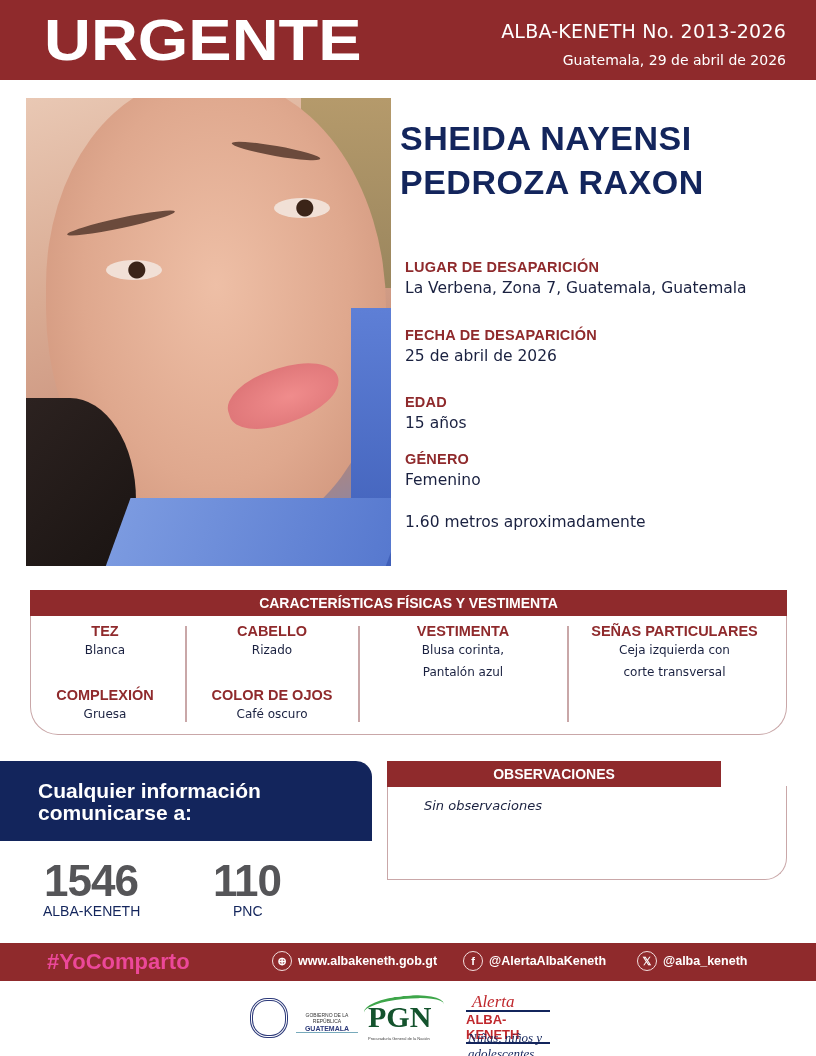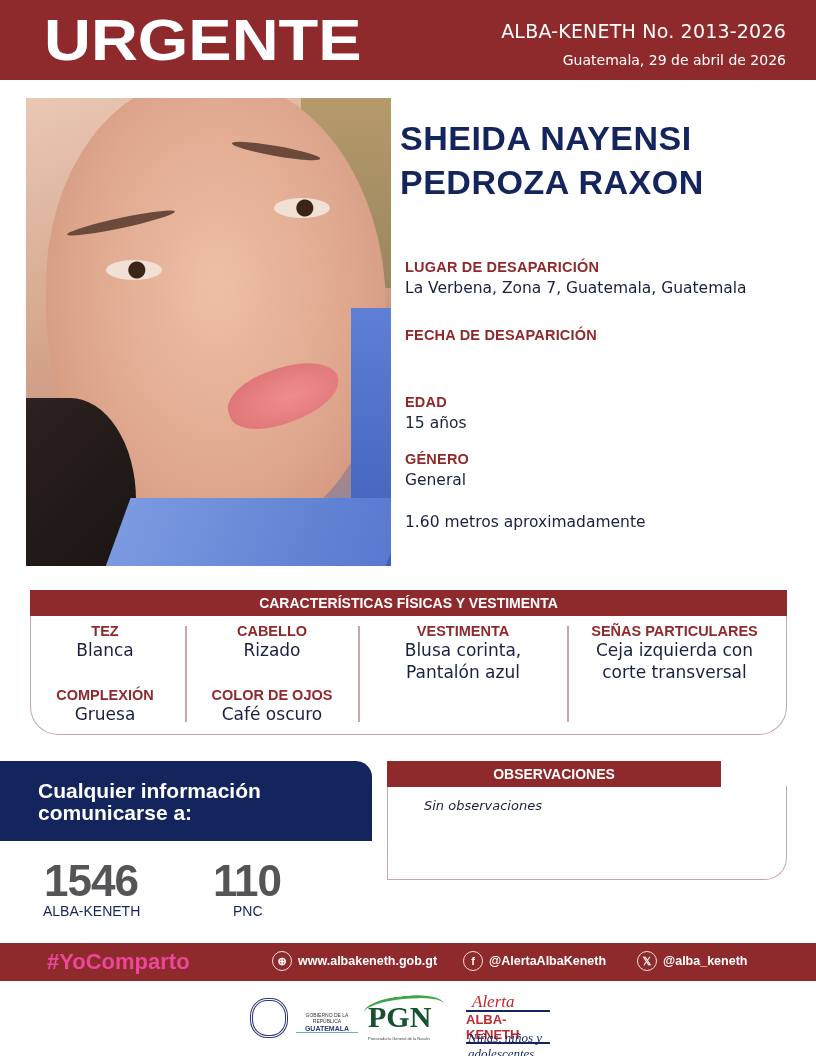--- a/index.html
+++ b/index.html
@@ -25,21 +25,21 @@
   .name { position: absolute; left: 400px; top: 116px; font-family: "Liberation Sans", sans-serif; font-weight: bold; font-size: 34px; line-height: 44px; color: #13255c; letter-spacing: 0.5px; }
 
   .field { position: absolute; left: 405px; }
   .f-label { font-family: "Liberation Sans", sans-serif; font-weight: bold; font-size: 14.5px; color: #8f2a2c; letter-spacing: 0.2px; }
   .f-value { font-family: "DejaVu Sans", sans-serif; font-size: 15.5px; color: #1a2140; margin-top: 4px; }
 
   .char-box { position: absolute; left: 30px; top: 590px; width: 757px; height: 145px; border: 1.5px solid #c9a7a8; border-top: none; border-radius: 0 0 28px 28px; }
   .char-head { position: absolute; left: 30px; top: 590px; width: 757px; height: 26px; background: #8f2a2c; color: #fff; text-align: center; font-family: "Liberation Sans", sans-serif; font-weight: bold; font-size: 14px; line-height: 27px; }
   .col { position: absolute; text-align: center; }
   .c-label { font-family: "Liberation Sans", sans-serif; font-weight: bold; font-size: 14.5px; color: #8f2a2c; }
-  .c-value { font-family: "DejaVu Sans", sans-serif; font-size: 17px; color: #1a2140; line-height: 22px; }
+  .c-value { font-family: "DejaVu Sans", sans-serif; font-size: 12px; color: #1a2140; line-height: 22px; }
   .vdiv { position: absolute; top: 626px; width: 1.5px; height: 96px; background: #c9a7a8; }
 
   .contact { position: absolute; left: 0; top: 761px; width: 372px; height: 80px; background: #13255c; border-radius: 0 16px 0 0; }
   .contact-text { position: absolute; left: 38px; top: 780px; font-family: "Liberation Sans", sans-serif; font-weight: bold; font-size: 21px; line-height: 22px; color: #ffffff; }
   .num { position: absolute; font-family: "Liberation Sans", sans-serif; font-weight: 900; font-weight: bold; font-size: 44px; color: #555558; letter-spacing: -1px; text-align: center; }
   .num-label { position: absolute; font-family: "Liberation Sans", sans-serif; font-size: 14px; color: #13255c; }
 
   .obs-box { position: absolute; left: 387px; top: 786px; width: 400px; height: 94px; border: 1.5px solid #c9a7a8; border-top: none; border-radius: 0 0 22px 0; }
   .obs-head { position: absolute; left: 387px; top: 761px; width: 334px; height: 26px; background: #8f2a2c; color: #fff; text-align: center; font-family: "Liberation Sans", sans-serif; font-weight: bold; font-size: 14px; line-height: 26px; }
   .obs-text { position: absolute; left: 424px; top: 798px; font-family: "DejaVu Sans", sans-serif; font-size: 13px; color: #1a2140; font-style: italic; }
@@ -85,28 +85,29 @@
   <div>SHEIDA NAYENSI</div>
   <div>PEDROZA RAXON</div>
 </div>
 
 <div class="field" style="top:259px;">
   <div class="f-label">LUGAR DE DESAPARICIÓN</div>
   <div class="f-value">La Verbena, Zona 7, Guatemala, Guatemala</div>
 </div>
 <div class="field" style="top:327px;">
   <div class="f-label">FECHA DE DESAPARICIÓN</div>
+  <div class="f-value">25 de abril de 2026</div>
 </div>
 <div class="field" style="top:394px;">
   <div class="f-label">EDAD</div>
   <div class="f-value">15 años</div>
 </div>
 <div class="field" style="top:451px;">
   <div class="f-label">GÉNERO</div>
-  <div class="f-value">General</div>
+  <div class="f-value">Femenino</div>
 </div>
 <div class="field" style="top:509px;">
   <div class="f-value">1.60 metros aproximadamente</div>
 </div>
 
 <div class="char-box"></div>
 <div class="char-head">CARACTERÍSTICAS FÍSICAS Y VESTIMENTA</div>
 
 <div class="col" style="left:40px;top:623px;width:130px;">
   <div class="c-label">TEZ</div>

